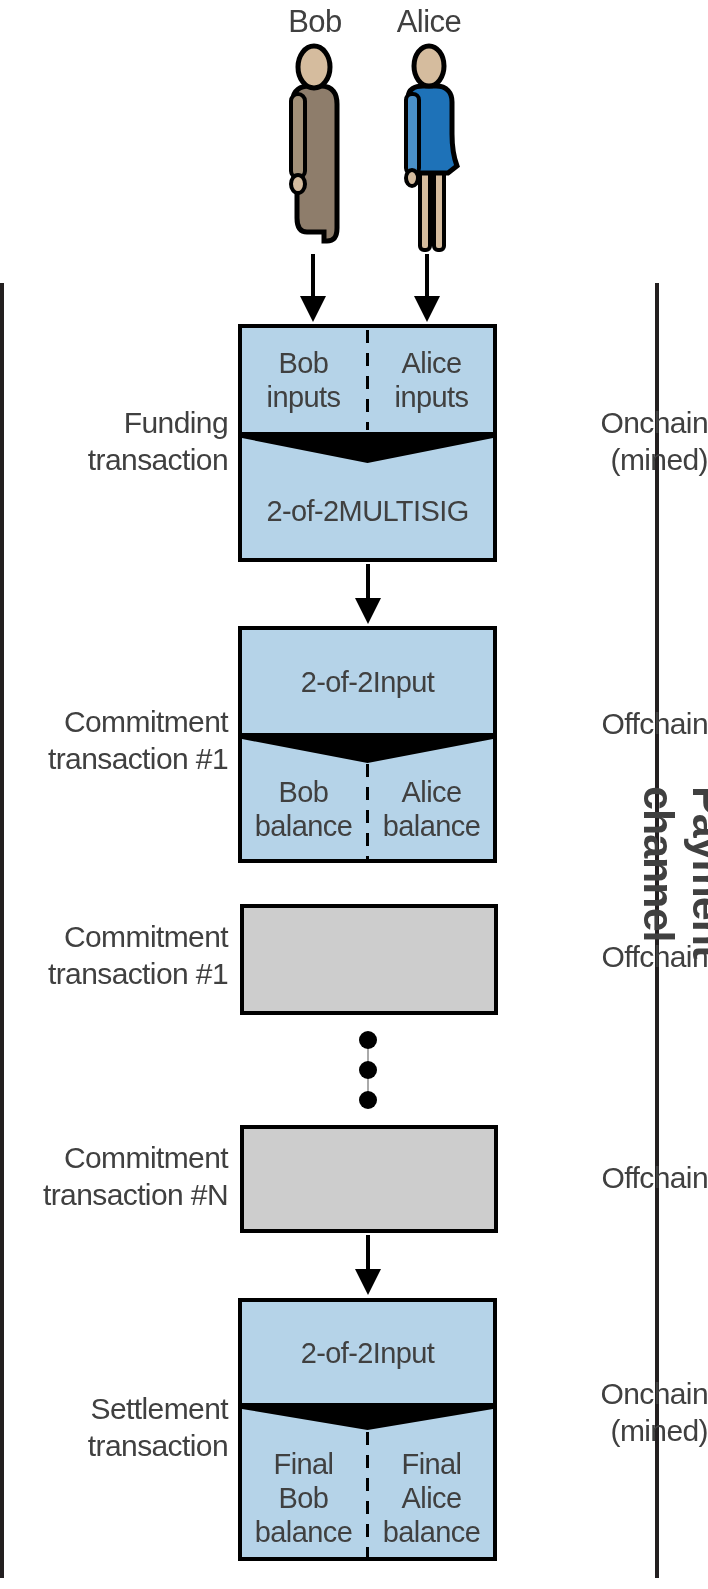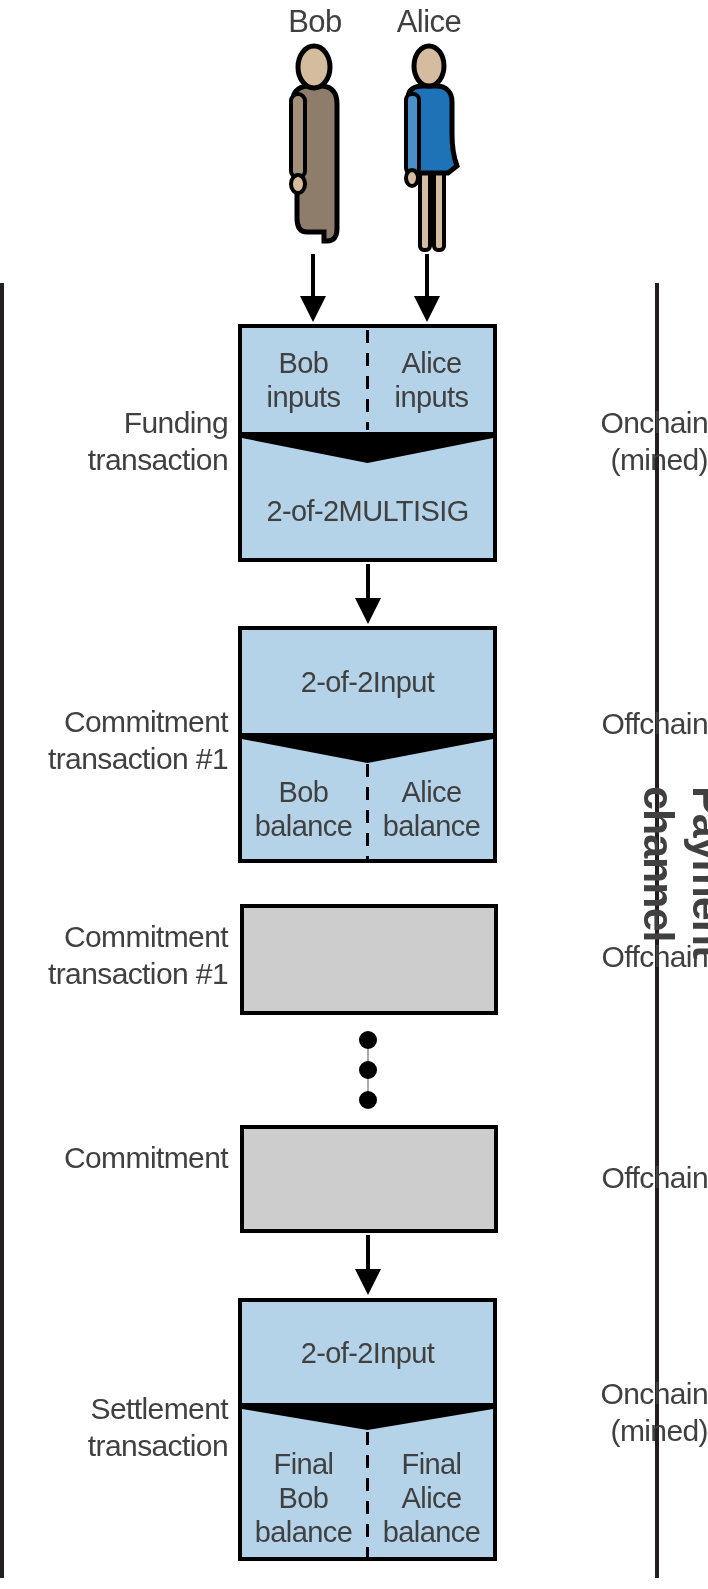--- a/index.html
+++ b/index.html
@@ -148,20 +148,21 @@
   </div>
   <div class="box gray" style="left:240px;top:904px;width:250px;height:103px;"></div>
 
   <div class="dotline" style="left:367px;top:1040px;height:60px;"></div>
   <div class="dot" style="left:359px;top:1031px;"></div>
   <div class="dot" style="left:359px;top:1061px;"></div>
   <div class="dot" style="left:359px;top:1091px;"></div>
 
   <div class="side-label right-align" style="top:1139px;">
     <div>Commitment</div>
+    <div>transaction #N</div>
   </div>
   <div class="side-label left-align" style="top:1159px;">
     <div>Offchain</div>
   </div>
   <div class="box gray" style="left:240px;top:1125px;width:250px;height:100px;"></div>
 
   <div class="arrow" style="left:355px;top:1235px;height:60px;">
     <div class="shaft" style="height:34px;"></div>
     <div class="head" style="top:34px;"></div>
   </div>

